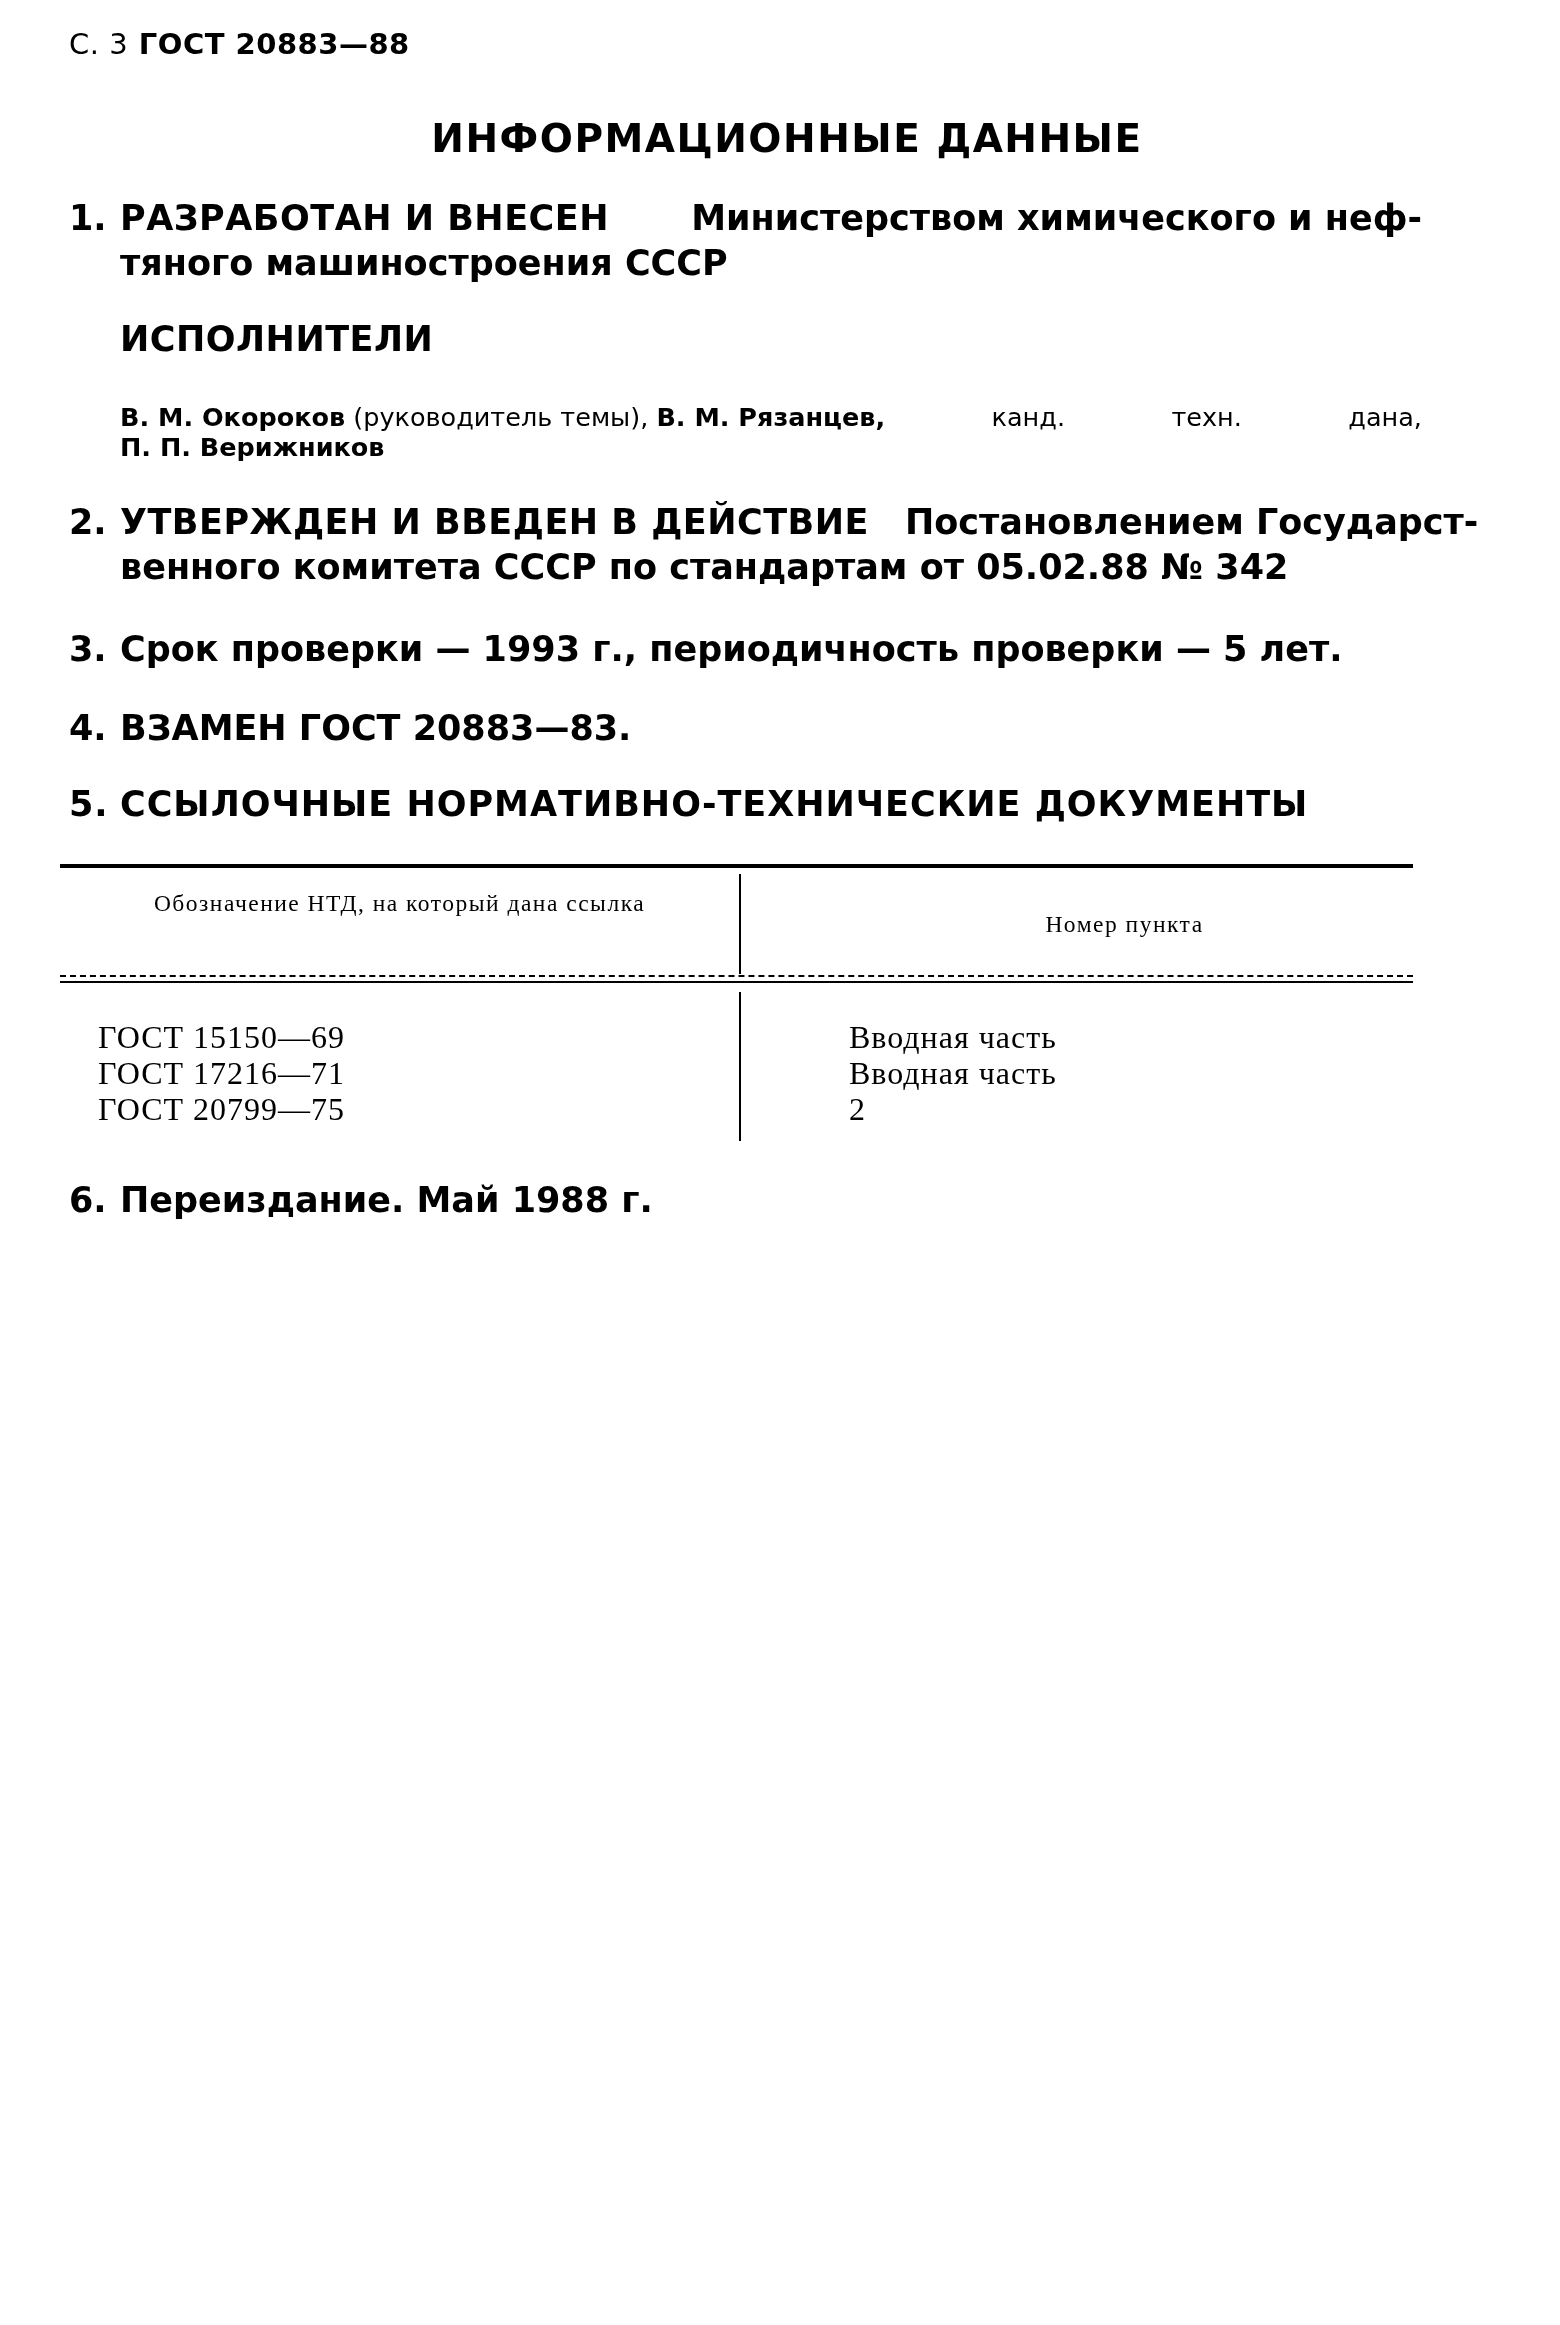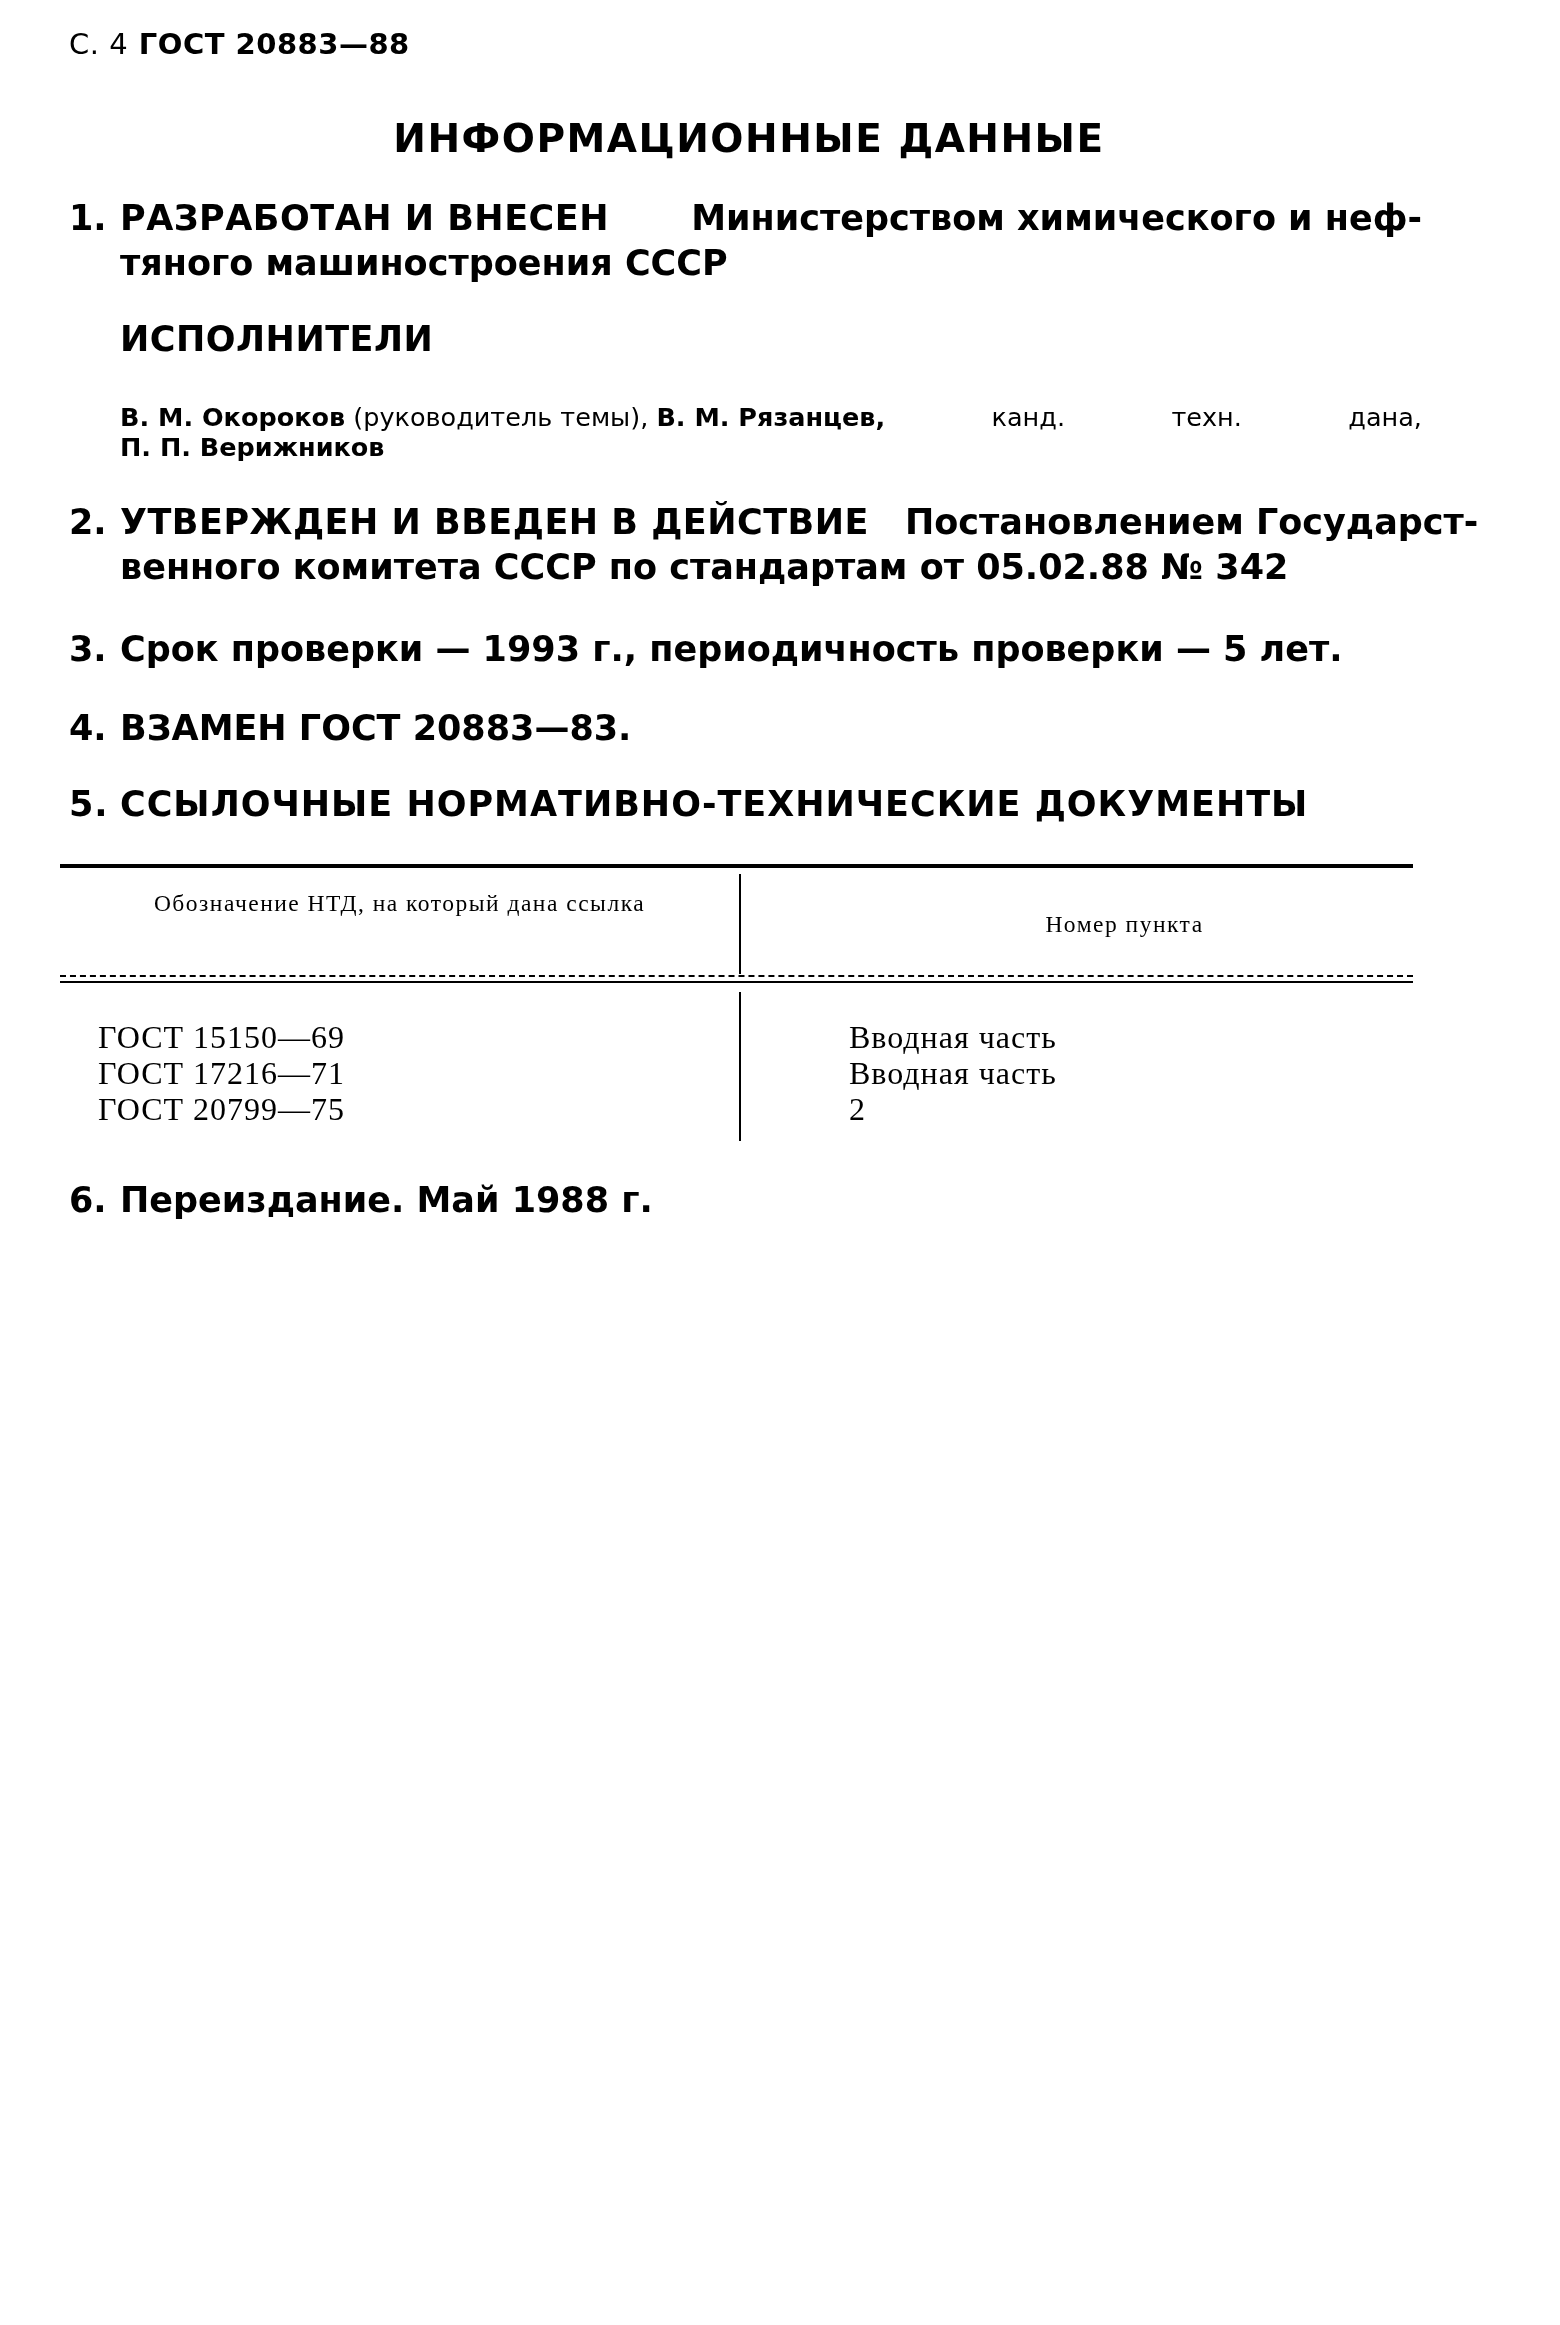--- a/index.html
+++ b/index.html
@@ -3,21 +3,21 @@
 <meta charset="utf-8">
 <style>
   html, body { margin: 0; padding: 0; background: #ffffff; }
   body {
     width: 1560px; height: 2326px; position: relative; overflow: hidden;
     color: #000; font-family: "DejaVu Sans", sans-serif;
   }
   .abs { position: absolute; white-space: nowrap; }
   .hdr { left: 69px; top: 27.4px; font-size: 29px; font-weight: bold; letter-spacing: 0.5px; }
   .hdr .pg { font-weight: normal; }
-  .title { left: 0; width: 1498px; text-align: center; top: 116px; font-size: 39px; font-weight: bold; letter-spacing: 1.5px; }
+  .title { left: 0; width: 1498px; text-align: center; top: 116px; font-size: 39px; font-weight: bold; letter-spacing: 1.5px; padding-left: 38px; }
   .item { font-size: 35px; font-weight: bold; line-height: 45px; }
   .num { display: inline-block; width: 51px; }
   .cont { padding-left: 51px; }
   .lead { font-weight: bold; letter-spacing: 0.5px; }
   .it1 { left: 69px; top: 196px; width: 1353px; }
   .it1 .line { display: flex; justify-content: space-between; }
   .sub { left: 120px; top: 319px; font-size: 35px; font-weight: bold; letter-spacing: 0.5px; }
   .names { left: 120px; top: 402px; width: 1302px; font-size: 25.5px; line-height: 30px; }
   .names .line1 { display: flex; justify-content: space-between; }
   .names b { font-weight: bold; }
@@ -37,21 +37,21 @@
   .th1 { left: 60px; width: 679px; top: 892px; white-space: normal; }
   .th2 { left: 741px; width: 671px; top: 913px; margin-left: 48px; }
   .td { font-family: "Liberation Serif", "DejaVu Serif", serif; font-size: 32px; line-height: 36px; letter-spacing: 1px; }
   .col1 { left: 98px; top: 1019px; }
   .col2 { left: 849px; top: 1019px; }
 </style>
 </head>
 <body>
 
 <div class="abs hdr">
-  <span class="pg">С. 4</span>
+  <span class="pg">С. 3</span>
   <span>ГОСТ 20883—88</span>
 </div>
 
 <div class="abs title">ИНФОРМАЦИОННЫЕ ДАННЫЕ</div>
 
 <div class="abs item it1">
   <div class="line">
     <span><span class="num">1.</span><span class="lead">РАЗРАБОТАН И ВНЕСЕН</span></span>
     <span>Министерством химического и неф-</span>
   </div>

